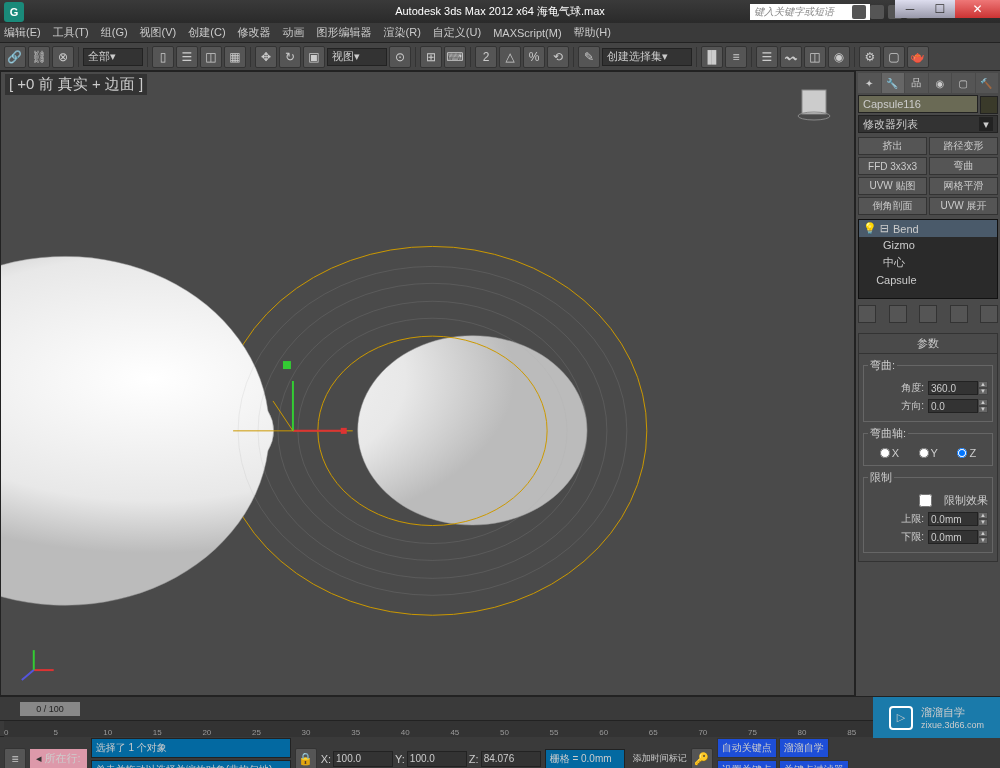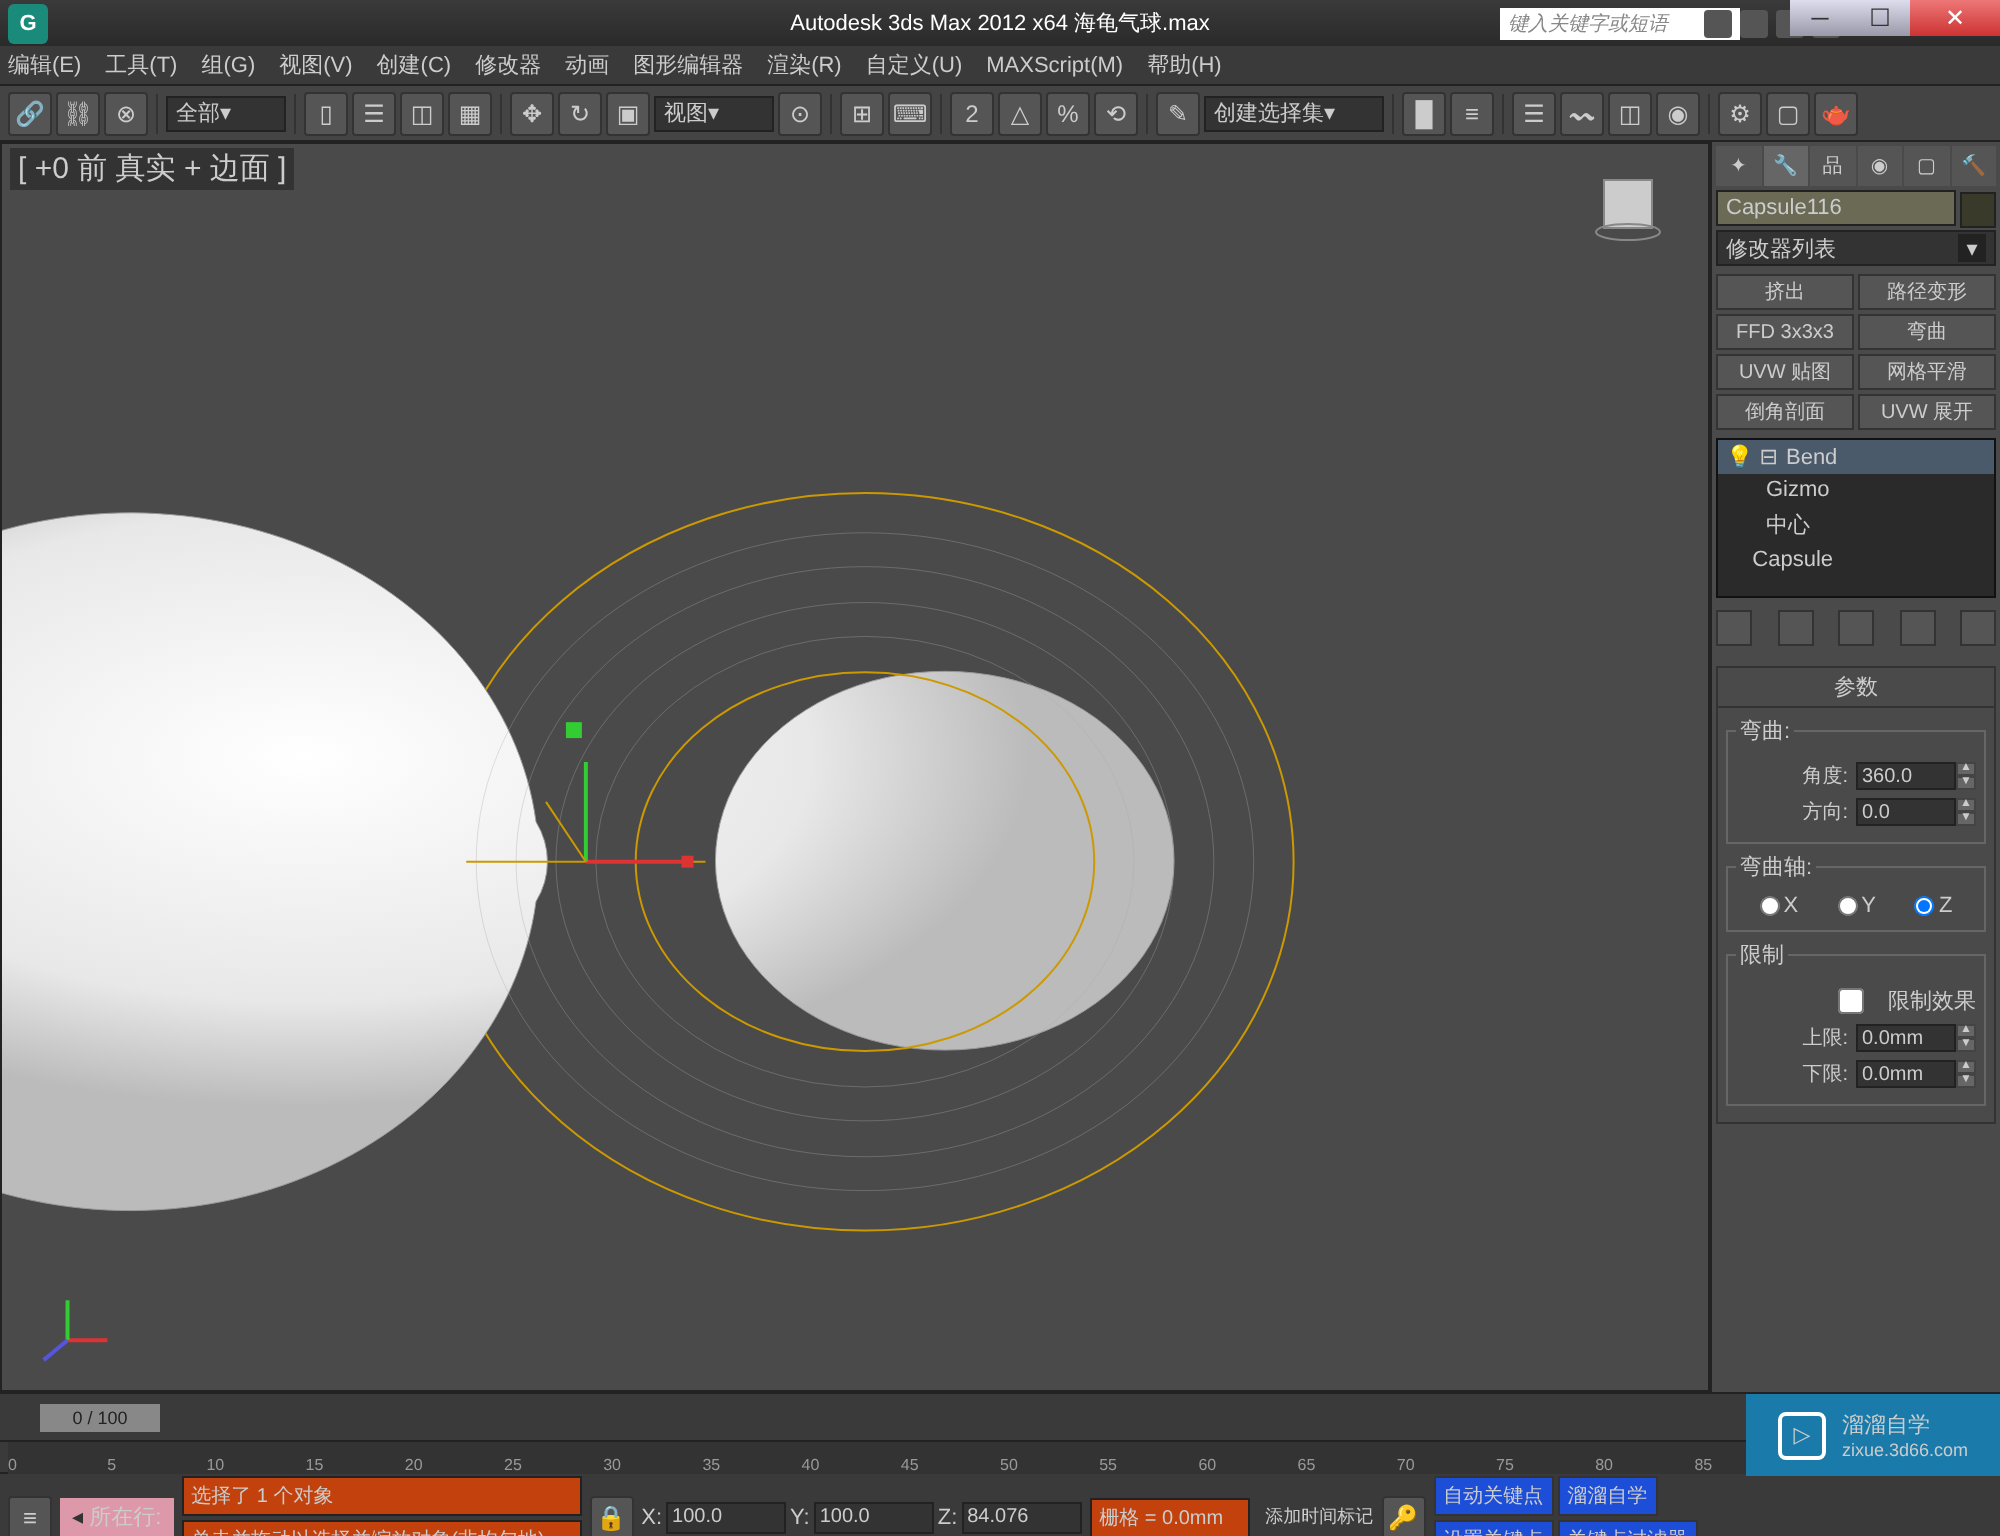--- a/index.html
+++ b/index.html
@@ -55,21 +55,21 @@
 .radiorow{display:flex;justify-content:space-around;padding:2px}
 .radiorow label{display:flex;align-items:center;gap:2px;font-size:10px}
 .radiorow input{width:10px;height:10px}
 .checkrow{display:flex;align-items:center;justify-content:flex-end;gap:12px;margin:4px 0}
 .timeline{height:24px;background:#3a3a3a;border-top:1px solid #222;display:flex;align-items:center;position:relative}
 .timeslider{background:#888;width:60px;height:14px;margin-left:20px;font-size:9px;display:flex;align-items:center;justify-content:center;color:#222}
 .timeticks{flex:1;height:16px;background:#333;margin:0 4px;position:relative;font-size:9px}
 .timeticks span{position:absolute;bottom:0;color:#999;font-size:8px}
 .statusbar{height:44px;background:#3a3a3a;border-top:1px solid #222;display:flex;align-items:center;padding:0 4px;gap:4px}
 .statusleft{display:flex;flex-direction:column;gap:2px}
-.statusbox{background:#c2410c;border:1px solid #222;padding:2px 4px;font-size:10px;min-width:200px}
+.statusbox{background:#0369a1;border:1px solid #222;padding:2px 4px;font-size:10px;min-width:200px}
 .coordbox{display:flex;align-items:center;gap:2px}
 .coordbox input{width:60px;height:16px;background:#333;border:1px solid #222;color:#ccc;font-size:10px;padding:0 2px}
 .autokey{background:#1d4ed8;border:1px solid #333;padding:2px 4px;font-size:10px}
 .watermark{position:absolute;right:0;bottom:30px;background:#1a7aaa;color:#fff;padding:8px 16px;display:flex;align-items:center;gap:8px;font-size:16px}
 .watermark .play{width:24px;height:24px;border:2px solid #fff;border-radius:4px;display:flex;align-items:center;justify-content:center}
 .watermark .sub{font-size:9px;display:block}
 .row{display:flex;align-items:center;gap:2px}
 </style>
 </head>
 <body>

